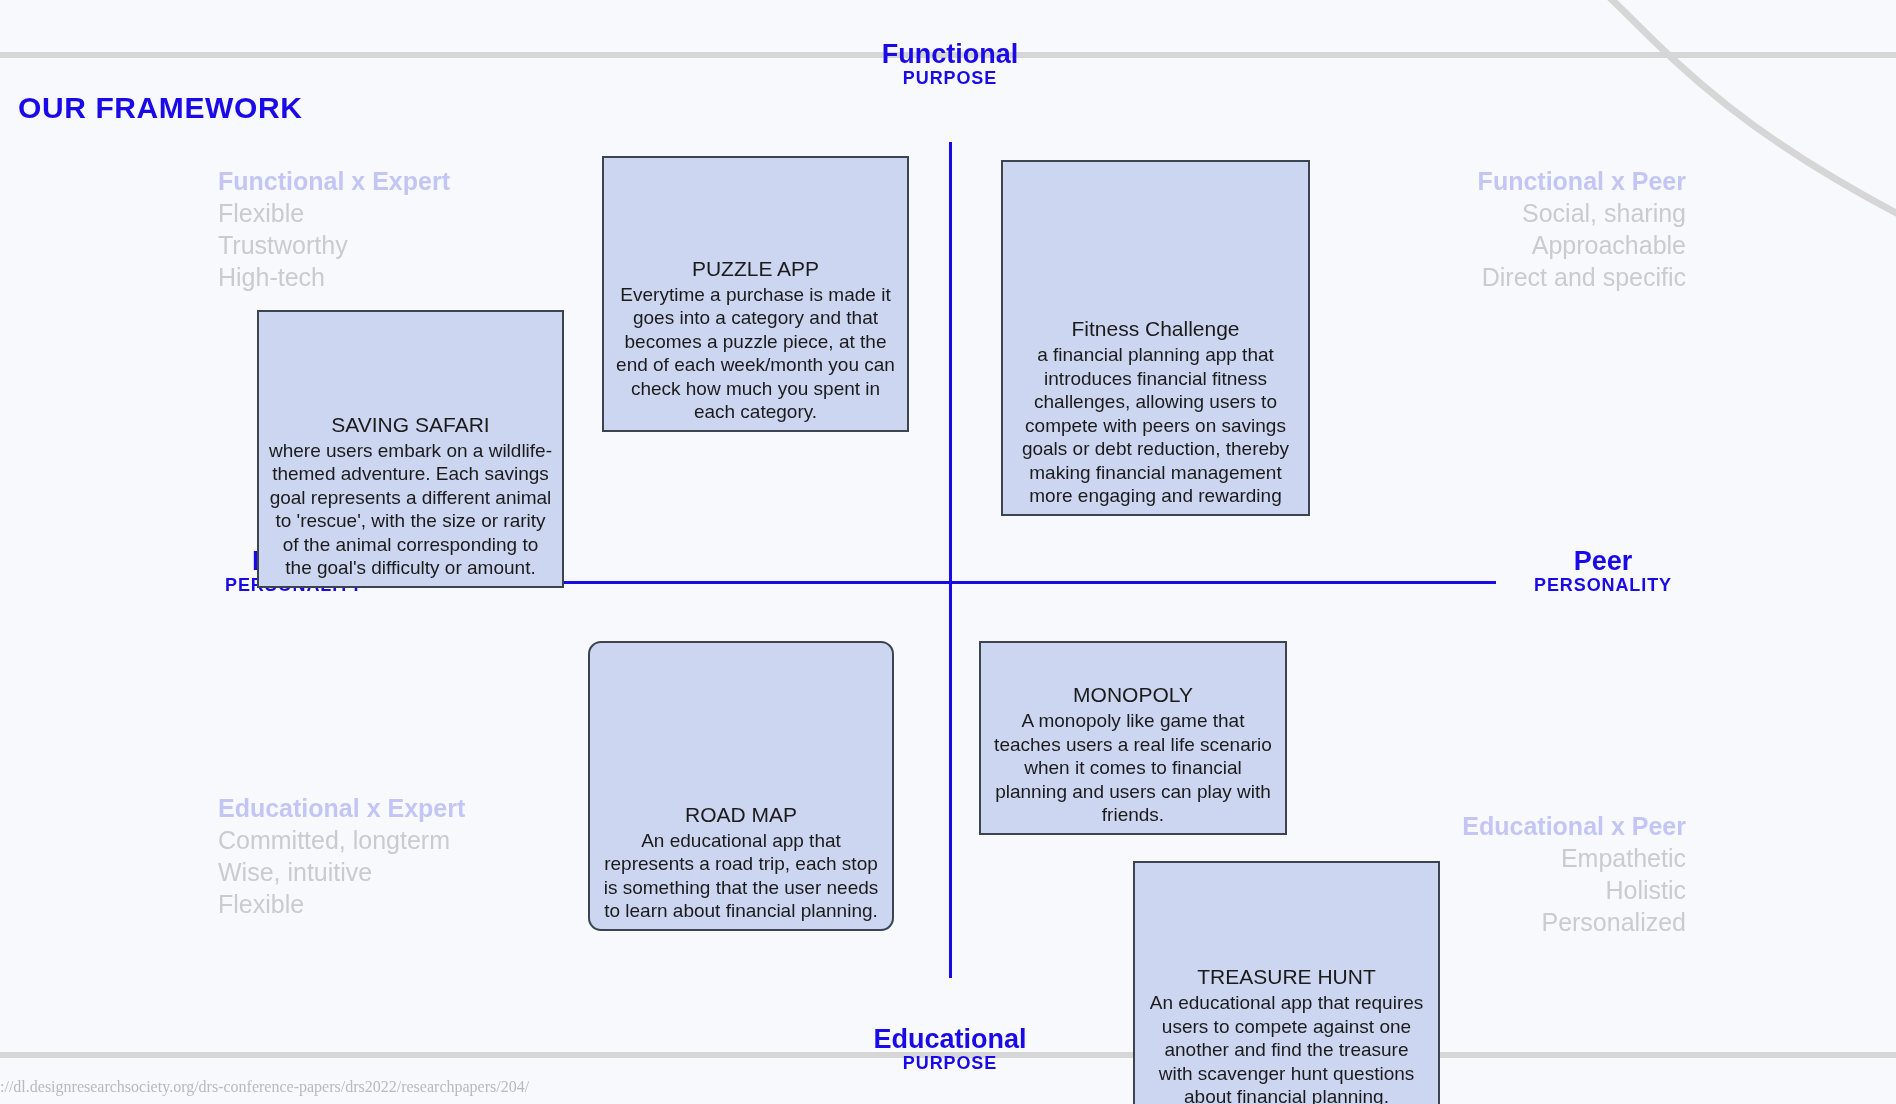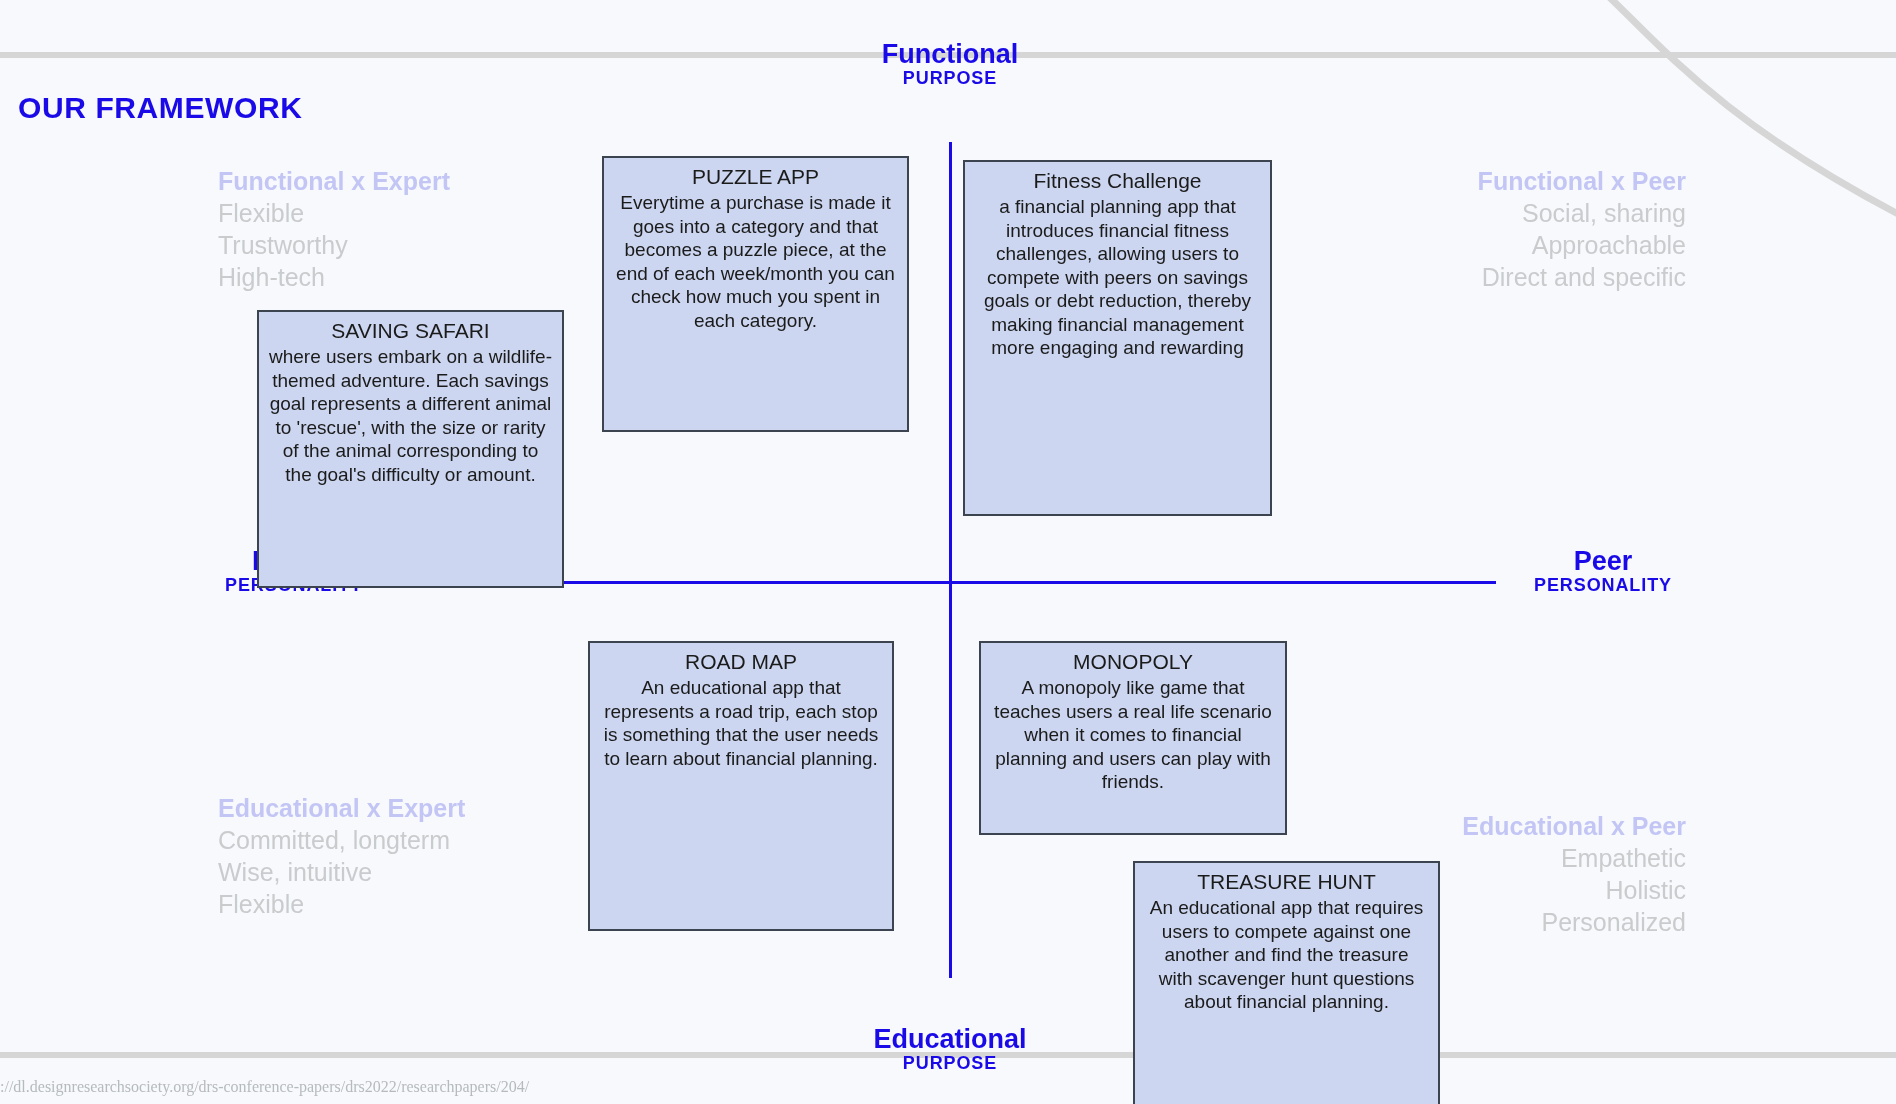--- a/index.html
+++ b/index.html
@@ -119,36 +119,36 @@
   .card {
     position: absolute;
     background: #ccd6f0;
     border: 2px solid #3c4450;
     box-sizing: border-box;
     text-align: center;
     color: #1b1b1b;
     font-size: 19px;
     line-height: 1.24;
     display: flex;
-    align-items: flex-start;
+    align-items: flex-end;
     justify-content: center;
     padding: 6px 10px;
   }
   .card .inner { width: 100%; }
   .card .ctitle {
     display: block;
     font-size: 21px;
     margin-bottom: 1px;
   }
   .card .cbody { display: block; }
 
   .card.saving-safari    { left: 257px;  top: 310px; width: 307px;  height: 278px; }
   .card.puzzle-app       { left: 602px;  top: 156px; width: 307px;  height: 276px; }
-  .card.fitness-challenge{ left: 963px;  top: 160px; width: 309px;  height: 356px; }
-  .card.road-map         { left: 588px;  top: 641px; width: 306px;  height: 290px; }
+  .card.fitness-challenge{ left: 1001px;  top: 160px; width: 309px;  height: 356px; }
+  .card.road-map         { left: 588px;  top: 641px; width: 306px;  height: 290px; border-radius: 13px; }
   .card.monopoly         { left: 979px;  top: 641px; width: 308px;  height: 194px; }
   .card.treasure-hunt    { left: 1133px; top: 861px; width: 307px;  height: 256px; }
 
   
   .url-bar {
     position: absolute;
     left: 0;
     top: 1078px;
     font-size: 16px;
     color: #b6babd;

